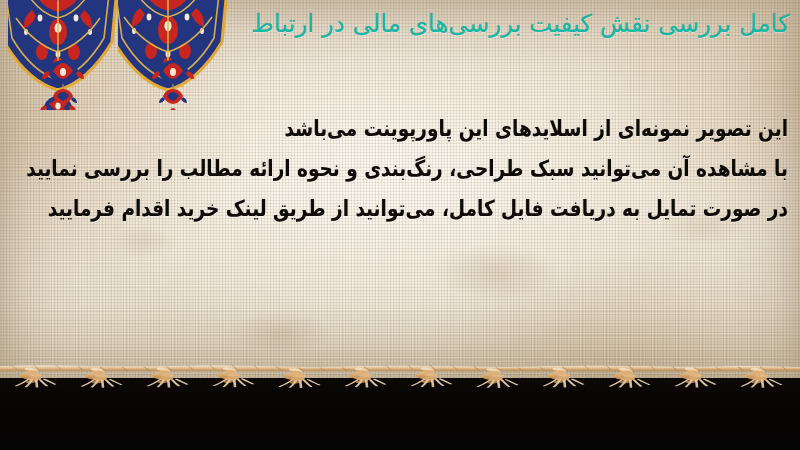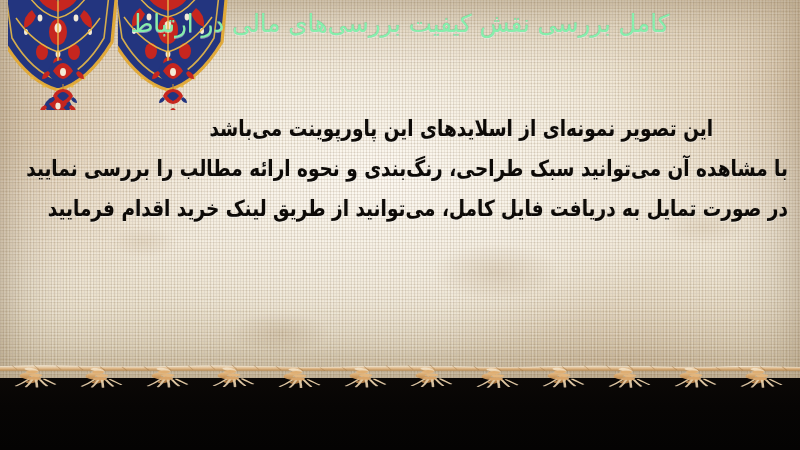--- a/index.html
+++ b/index.html
@@ -56,34 +56,34 @@
   .ornaments{position:absolute;left:0;top:-2px;width:240px;height:112px;}
   .orn{position:absolute;top:0;}
   .orn.a{left:8px;}
   .orn.b{left:118px;}
 
   
   .text-layer{position:absolute;left:0;top:0;width:800px;height:378px;}
 
   .title{
     position:absolute;right:10px;top:2px;width:780px;
-    text-align:center;direction:rtl;
-    color:#86efac;
+    direction:rtl;
+    color:#14b8a6;
     font-family:"DejaVu Sans","Liberation Sans",sans-serif;
     font-size:24.5px;line-height:43px;font-weight:400;
     letter-spacing:0px;
     text-shadow:0 1px 0 rgba(255,255,255,.45), 0 0 1px rgba(0,0,0,.35);
   }
   .title .ln{display:block;white-space:nowrap;}
   .title .ln.l1{padding-left:0px;}
   .title .ln.l2{padding-left:0px;}
 
   .body-lines{
     position:absolute;right:12px;top:112px;width:778px;
-    direction:rtl;text-align:center;
+    direction:rtl;text-align:right;
     color:#0d0a07;
     font-family:"DejaVu Sans","Liberation Sans",sans-serif;
     font-weight:700;
   }
   .bl{
     display:block;white-space:nowrap;
     text-shadow:0 1px 0 rgba(255,255,255,.40), 0 0 1px rgba(0,0,0,.30);
     transform-origin:right center;
   }
   .bl.b1{font-size:22px;line-height:34px;transform:scaleX(.84);margin-bottom:6px;}

